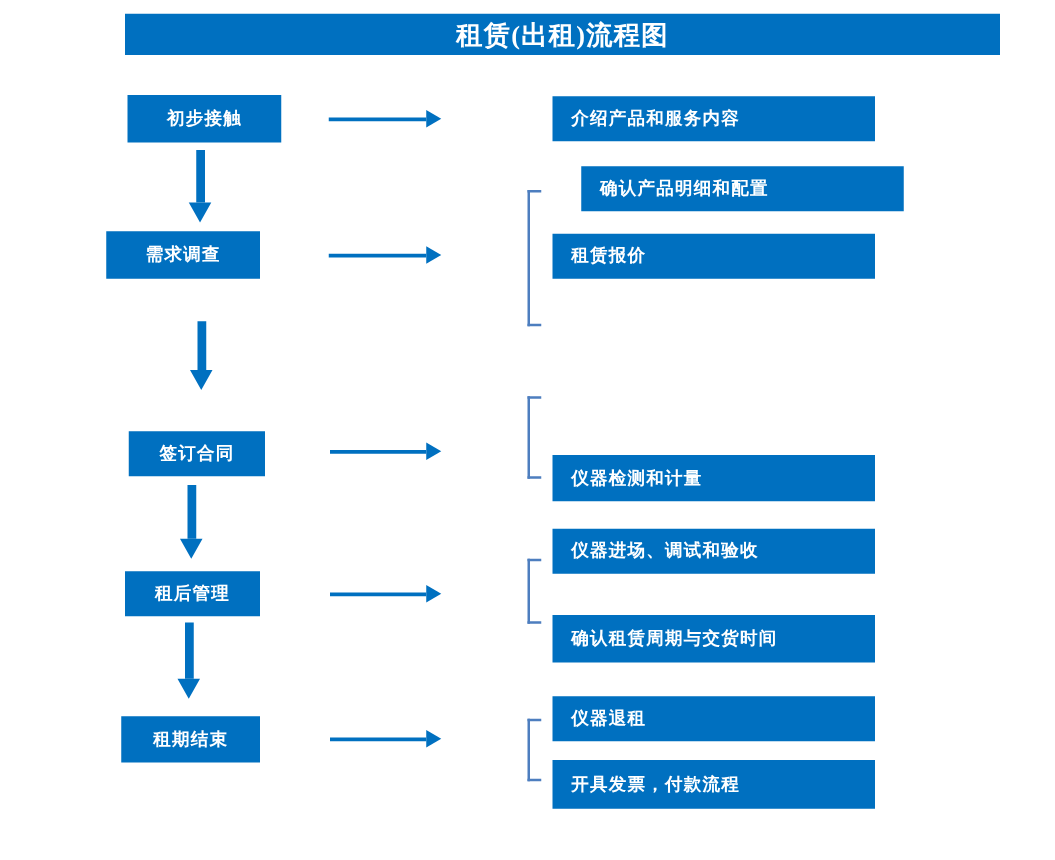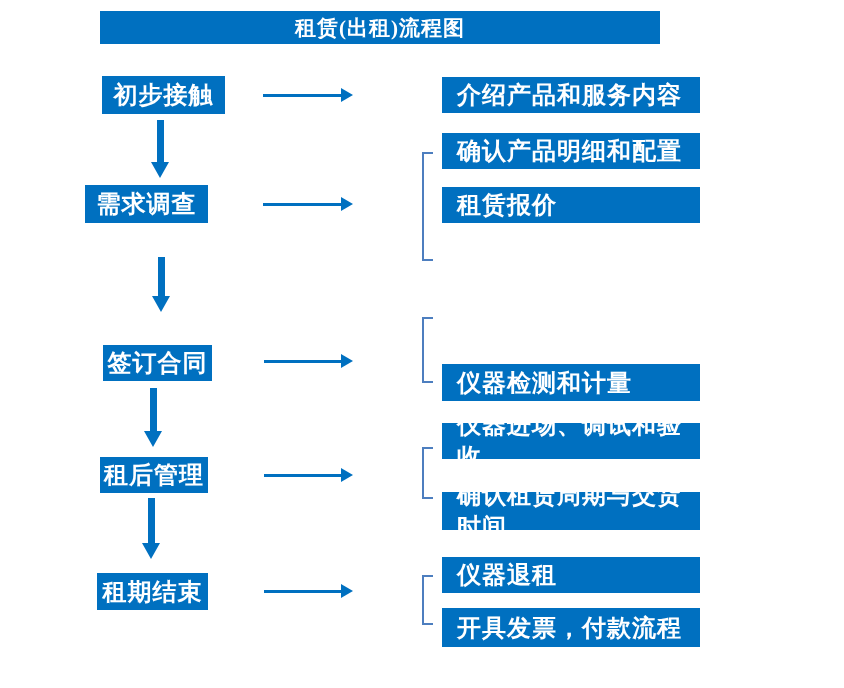--- a/index.html
+++ b/index.html
@@ -15,37 +15,37 @@
     height: 688px;
     background: var(--bg);
     font-family: "Liberation Serif", "DejaVu Serif", serif;
     overflow: hidden;
   }
   .box {
     position: absolute;
     background: var(--blue);
     color: var(--text-on-blue);
     font-weight: bold;
-    font-size: 24px;
+    font-size: 14px;
     box-sizing: border-box;
     letter-spacing: 1px;
   }
   .stage {
     display: flex;
     align-items: center;
     justify-content: center;
   }
   .out {
     display: flex;
     align-items: center;
     padding-left: 15px;
   }
   .title-bar {
     position: absolute;
-    left: 100px; top: 11px; width: 560px; height: 33px;
+    left: 100px; top: 11px; width: 700px; height: 33px;
     background: var(--blue);
     color: var(--text-on-blue);
     display: flex;
     align-items: center;
     justify-content: center;
     font-weight: bold;
     font-size: 21px;
     letter-spacing: 1px;
   }
   .harrow {
@@ -147,21 +147,21 @@
 
   <div class="bracket" style="left:422px; top:152px; height:109px;"></div>
   <div class="bracket" style="left:422px; top:317px; height:66px;"></div>
   <div class="bracket" style="left:422px; top:447px; height:52px;"></div>
   <div class="bracket" style="left:422px; top:575px; height:50px;"></div>
 
   <div class="box out" style="left:442px; top:77px; width:258px; height:36px;">
     <span>介绍产品和服务内容</span>
   </div>
 
-  <div class="box out" style="left:442px; top:133px; width:258px; height:36px;">
+  <div class="box out" style="left:465px; top:133px; width:258px; height:36px;">
     <span>确认产品明细和配置</span>
   </div>
   <div class="box out" style="left:442px; top:187px; width:258px; height:36px;">
     <span>租赁报价</span>
   </div>
 
   <div class="box out" style="left:442px; top:364px; width:258px; height:37px;">
     <span>仪器检测和计量</span>
   </div>
 

